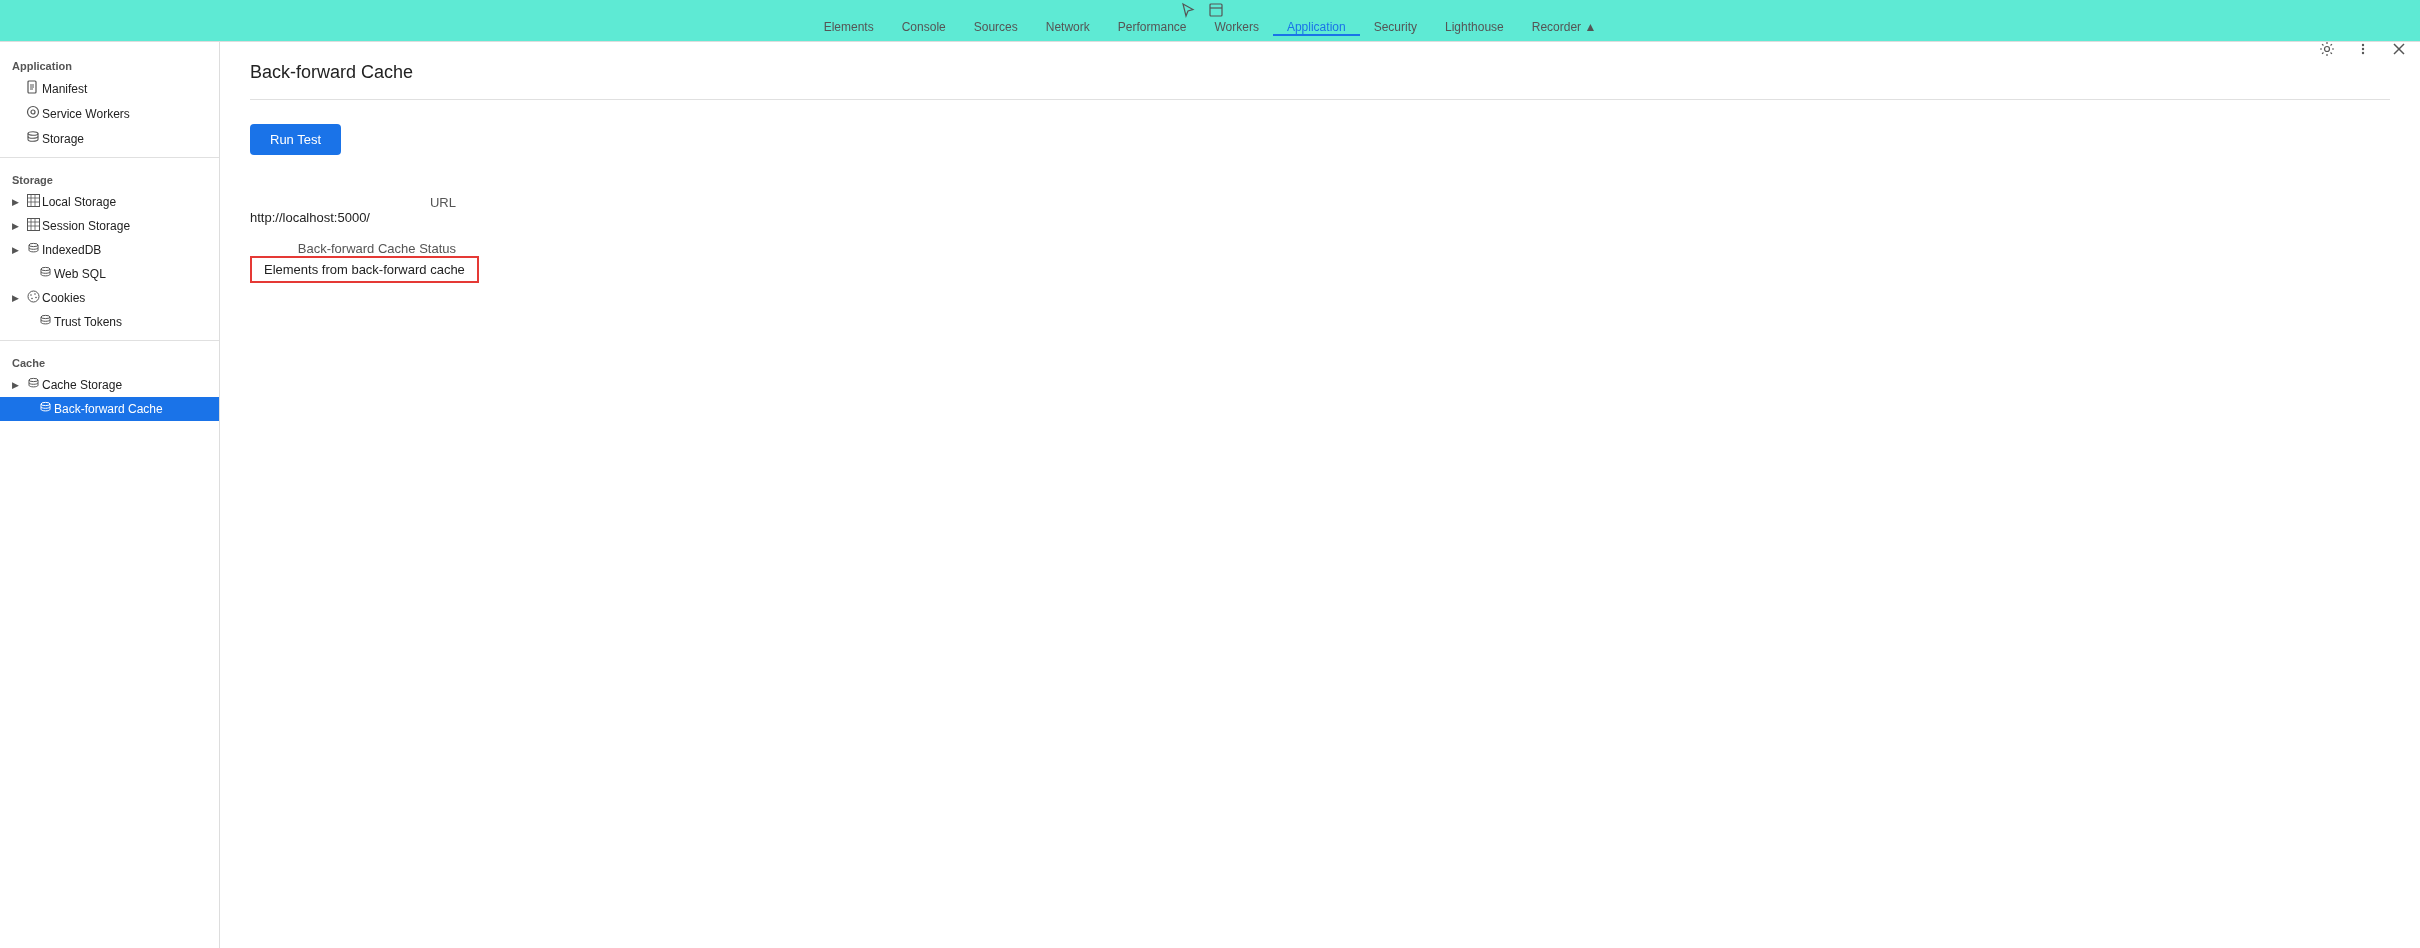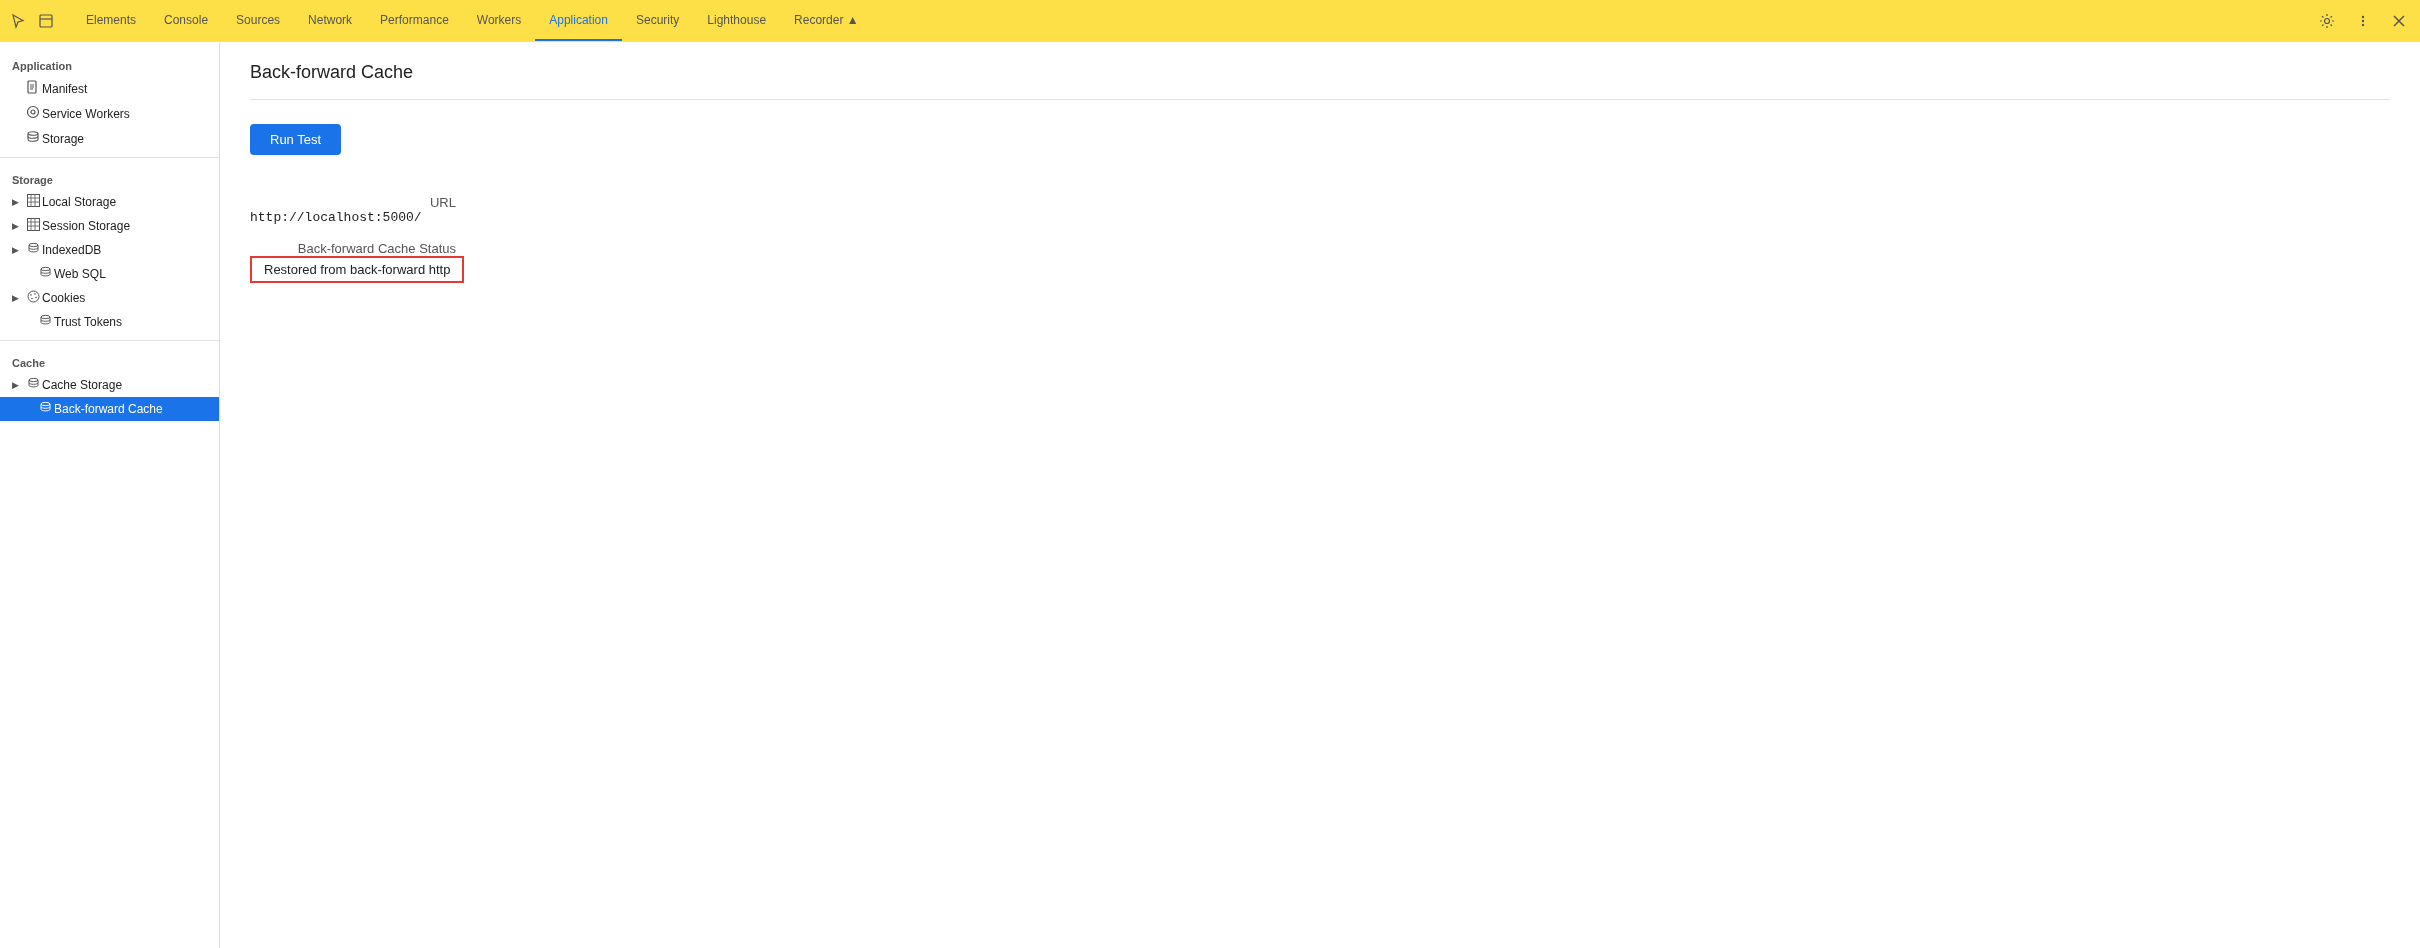--- a/index.html
+++ b/index.html
@@ -1,21 +1,21 @@
 <!DOCTYPE html>
 <html><head>
   <meta charset="utf-8">
   <style>
     * { box-sizing: border-box; margin: 0; padding: 0; }
     body { font-family: -apple-system, BlinkMacSystemFont, 'Segoe UI', sans-serif; font-size: 13px; background: #fff; color: #222; display: flex; flex-direction: column; height: 100vh; overflow: hidden; }
 
     
     .tab-bar {
       display: flex; align-items: center; border-bottom: 1px solid #ddd;
-      background: #fde047; height: 42px; padding: 0 8px; flex-shrink: 0;
+      background: #5eead4; height: 42px; padding: 0 8px; flex-shrink: 0; flex-direction: column;
     }
     .tab-bar-icons { display: flex; align-items: center; gap: 8px; margin-right: 16px; }
     .tab-bar-icon { width: 20px; height: 20px; display: flex; align-items: center; justify-content: center; cursor: pointer; color: #555; font-size: 16px; }
     .tabs { display: flex; align-items: stretch; height: 100%; flex: 1; }
     .tab {
       display: flex; align-items: center; padding: 0 14px; cursor: pointer;
       font-size: 12px; color: #555; border-bottom: 2px solid transparent;
       white-space: nowrap; height: 100%;
     }
     .tab.active { color: #1a73e8; border-bottom: 2px solid #1a73e8; font-weight: 500; }
@@ -53,21 +53,21 @@
     .run-test-btn {
       background: #1a73e8; color: #fff; border: none; border-radius: 4px;
       padding: 8px 20px; font-size: 13px; cursor: pointer; font-weight: 500;
       margin-bottom: 30px;
       text-align: right;
     }
 
     .info-table { margin-top: 10px; }
     .info-row { display: flex; align-items: flex-start; margin-bottom: 16px; flex-direction: column; }
     .info-label { color: #555; font-size: 13px; min-width: 220px; text-align: right; padding-right: 14px; }
-    .info-value { font-size: 13px; color: #222; font-family: Liberation Mono, monospace; }
+    .info-value { font-size: 13px; color: #222; }
     .info-value-box {
       border: 2px solid #e53935; padding: 4px 12px; font-size: 13px; color: #222;
       display: inline-block;
     }
   </style>
 </head>
 <body>
 
 <div class="tab-bar">
   <div class="tab-bar-icons">
@@ -296,17 +296,17 @@
 
     <button class="run-test-btn">Run Test</button>
 
     <div class="info-table">
       <div class="info-row">
         <span class="info-label">URL</span>
         <span class="info-value">http://localhost:5000/</span>
       </div>
       <div class="info-row">
         <span class="info-label">Back-forward Cache Status</span>
-        <span class="info-value-box">Restored from back-forward http</span>
+        <span class="info-value-box">Elements from back-forward cache</span>
       </div>
     </div>
   </div>
 </div>
 
 </body></html>

